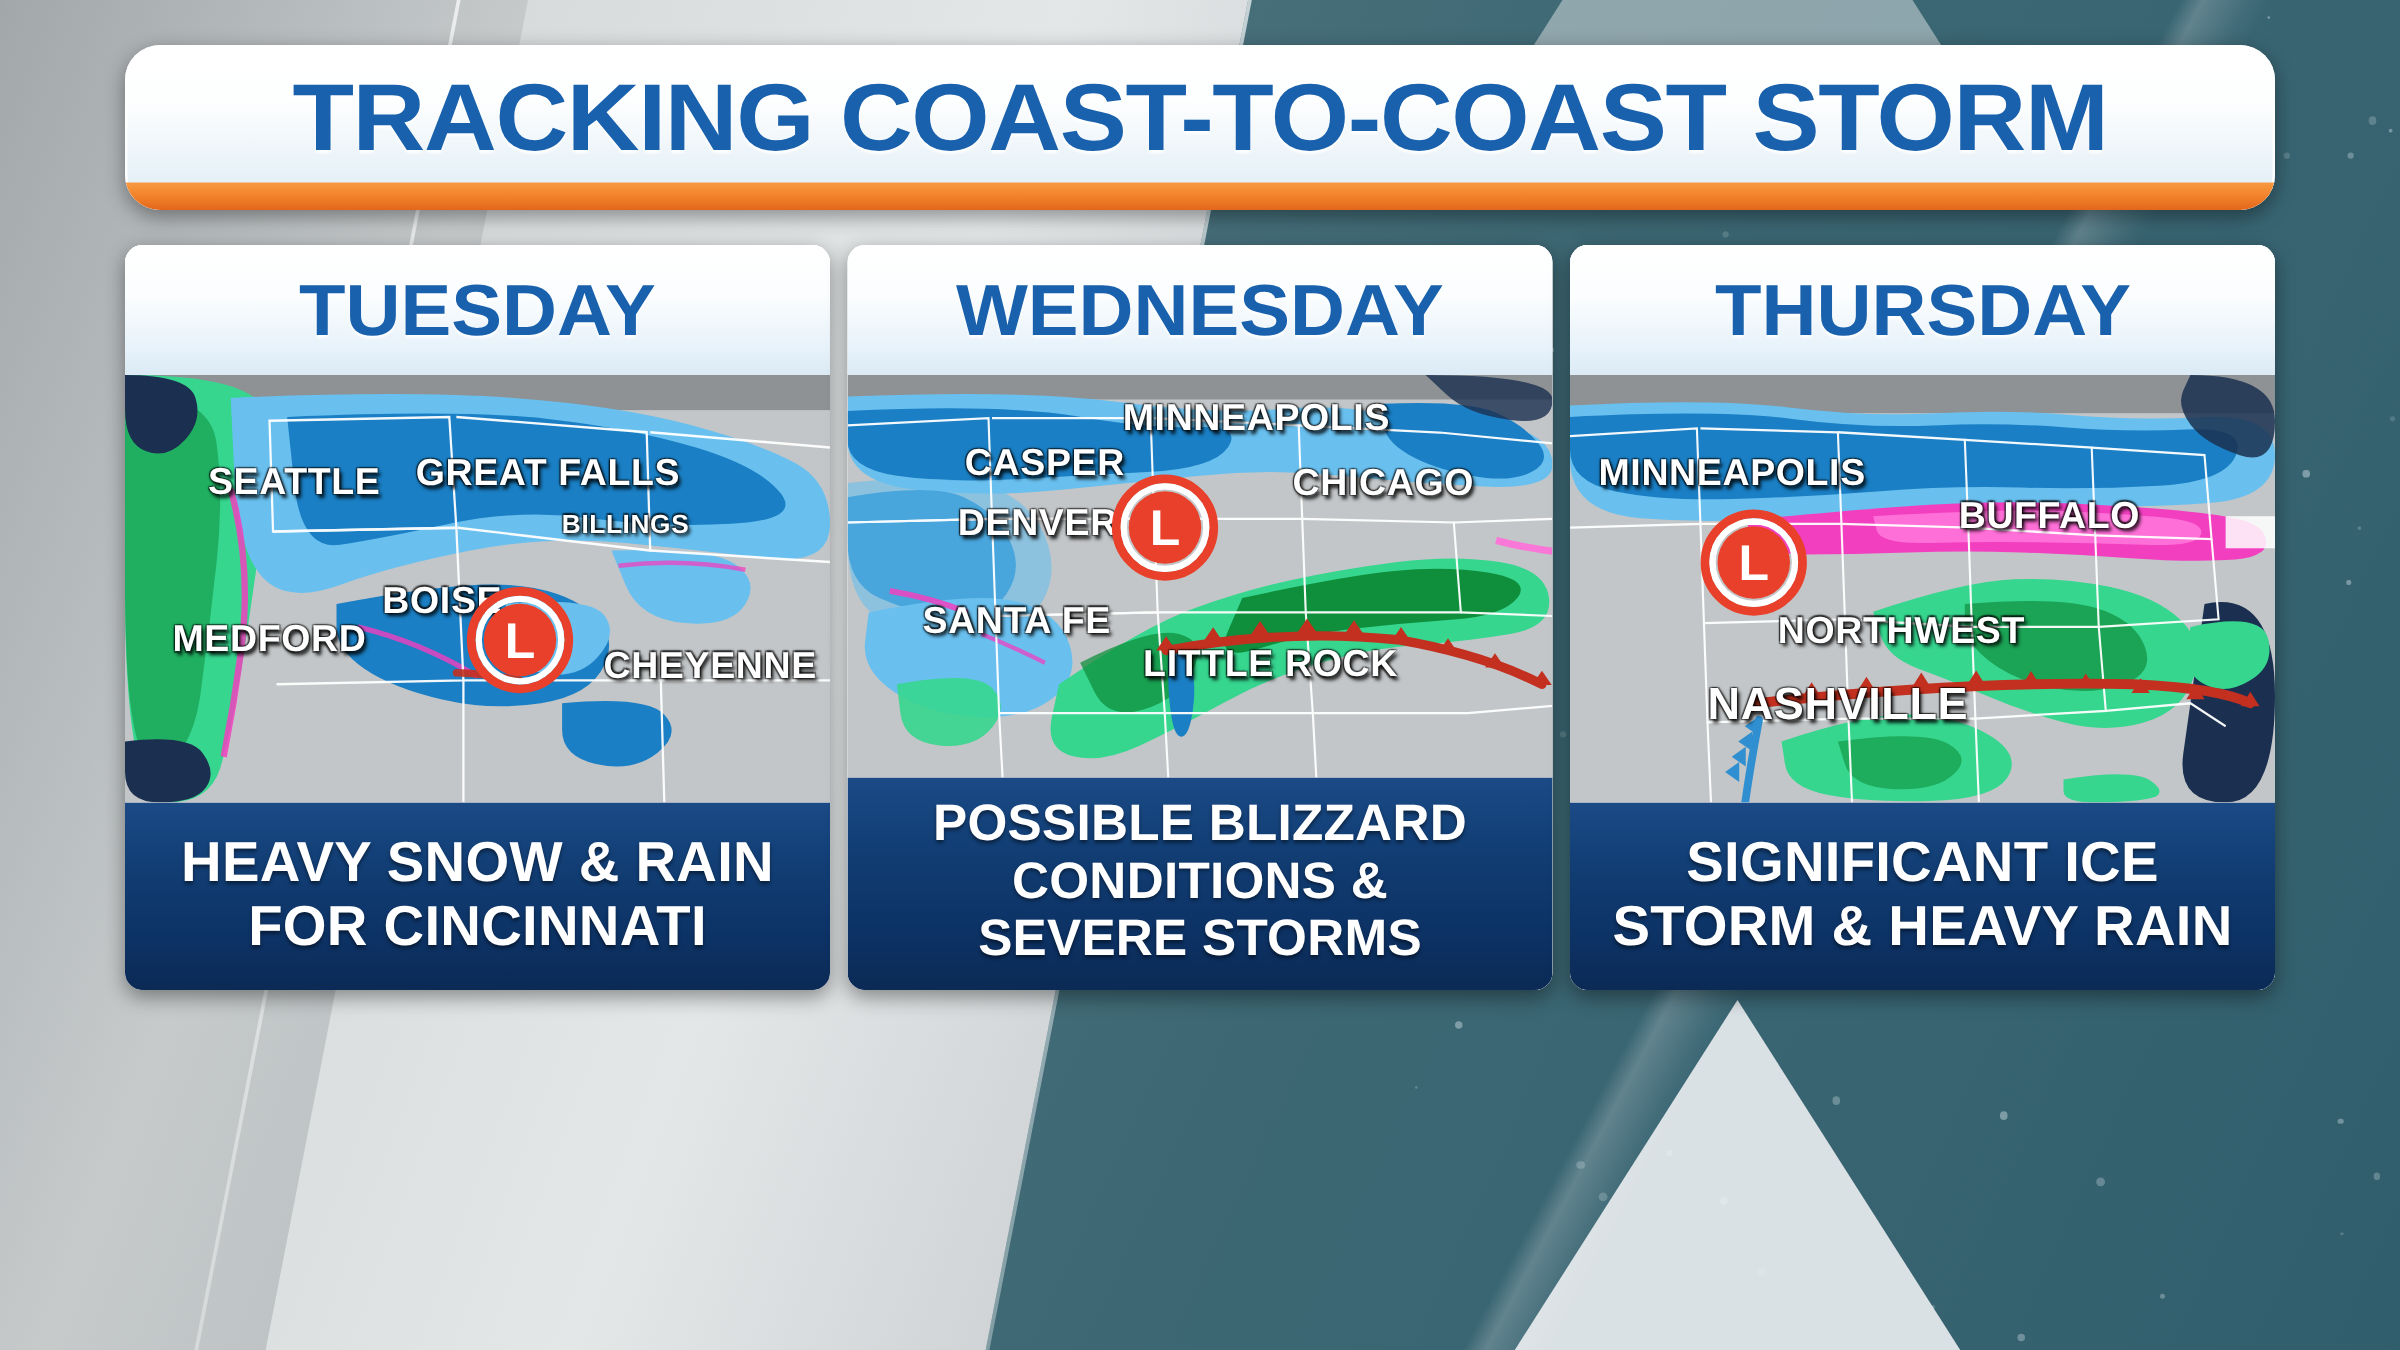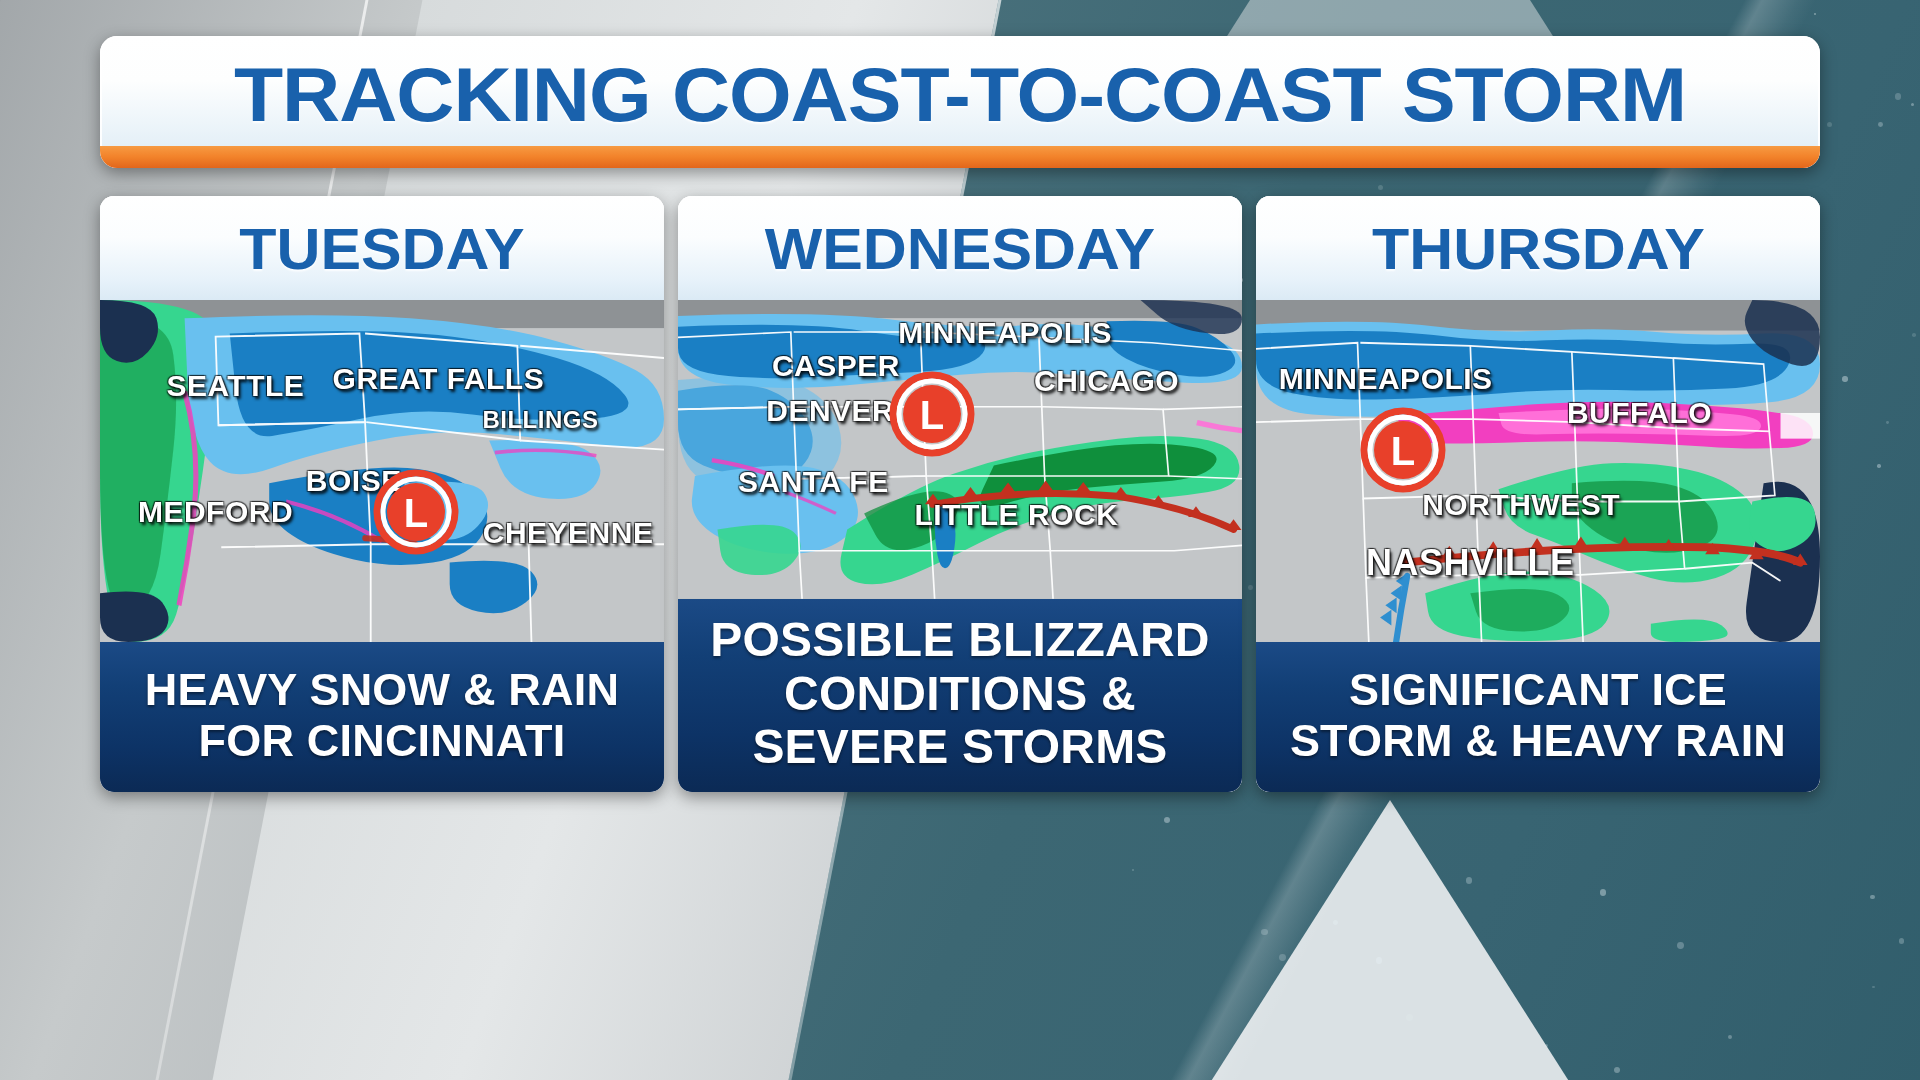--- a/index.html
+++ b/index.html
@@ -51,21 +51,21 @@
     background:linear-gradient(118deg,transparent 44%,rgba(255,255,255,.20) 45%,rgba(255,255,255,.05) 47%,transparent 48%);
   }
   .speck { position:absolute; border-radius:50%; background:rgba(232,242,246,.55); }
 
   
   #shell { position:absolute; inset:0; }
 
   
   #titlebar {
     position:absolute; left:100px; top:36px; width:1720px; height:132px;
-    border-radius:17px;
+    border-radius:28px;
     background:linear-gradient(180deg,#ffffff 0%,#fdfefe 34%,#eaf3f9 72%,#dceaf4 100%);
     box-shadow:0 5px 16px rgba(0,0,0,.38), inset 0 0 0 2px rgba(255,255,255,.9);
     overflow:hidden;
   }
   #title-text {
     position:absolute; left:0; right:0; top:8px; height:100px;
     display:flex; align-items:center; justify-content:center;
     font-weight:bold; font-size:76px; letter-spacing:-1px;
     color:#1961ac;
     transform:scaleX(1.06);
@@ -134,21 +134,21 @@
     display:flex; align-items:center; justify-content:center;
     padding:14px 16px 18px;
     border-bottom-left-radius:12px; border-bottom-right-radius:12px;
   }
   .caption-text {
     color:#ffffff; font-weight:bold; text-align:center;
     font-size:45px; line-height:1.14;
     letter-spacing:.2px;
     text-shadow:0 2px 3px rgba(0,0,0,.45);
   }
-  .caption-text.three { font-size:48px; line-height:1.12; }
+  .caption-text.three { font-size:41px; line-height:1.12; }
 </style>
 </head>
 <body>
 
 <div id="bg">
   <div class="bg-base"></div>
   <div class="bg-teal"></div>
   <div class="bg-gray-panel bg-gp1"></div>
   <div class="bg-gray-panel bg-gp2"></div>
   <div class="bg-line" style="left:13%"></div>
@@ -268,21 +268,21 @@
       <path d="M760,400 L1000,400"></path>
       <path d="M745,75 L1000,95"></path>
       <path d="M480,400 L480,560"></path>
     </g>
           </svg>
           <svg class="map-svg" viewBox="0 0 1000 560" preserveAspectRatio="none" style="pointer-events:none">
             <path d="M470,390 Q520,392 560,400" stroke="#c3301f" stroke-width="10" fill="none" stroke-linecap="round" opacity=".9"></path>
           </svg>
           <div class="city" style="left: 24%; top: 25%; font-size: 30px;">SEATTLE</div>
           <div class="city" style="left: 60%; top: 23%; font-size: 30px;">GREAT FALLS</div>
-          <div class="city" style="left: 71%; top: 35%; font-size: 24px; margin-left: 40px;">BILLINGS</div>
+          <div class="city" style="left: 71%; top: 35%; font-size: 21px;">BILLINGS</div>
           <div class="city" style="left: 45%; top: 53%; font-size: 30px;">BOISE</div>
           <div class="city" style="left: 18%; top: 62%; font-size: 30px; padding-left: 28px;">MEDFORD</div>
           <div class="city" style="left: 83%; top: 68%; font-size: 30px; text-align: center;">CHEYENNE</div>
           <div class="lmark" style="left: 56%; top: 62%;">
             <svg width="86" height="86" viewBox="0 0 86 86">
     <circle cx="43" cy="43" r="39" fill="none" stroke="#e8402a" stroke-width="7"></circle>
     <circle cx="43" cy="43" r="33" fill="none" stroke="#ffffff" stroke-width="5"></circle>
     <circle cx="43" cy="43" r="29" fill="#e8402a"></circle>
     <text x="43" y="44" fill="#ffffff" font-family="Liberation Sans, sans-serif" font-size="40" font-weight="bold" text-anchor="middle" dominant-baseline="central">L</text>
   </svg>

